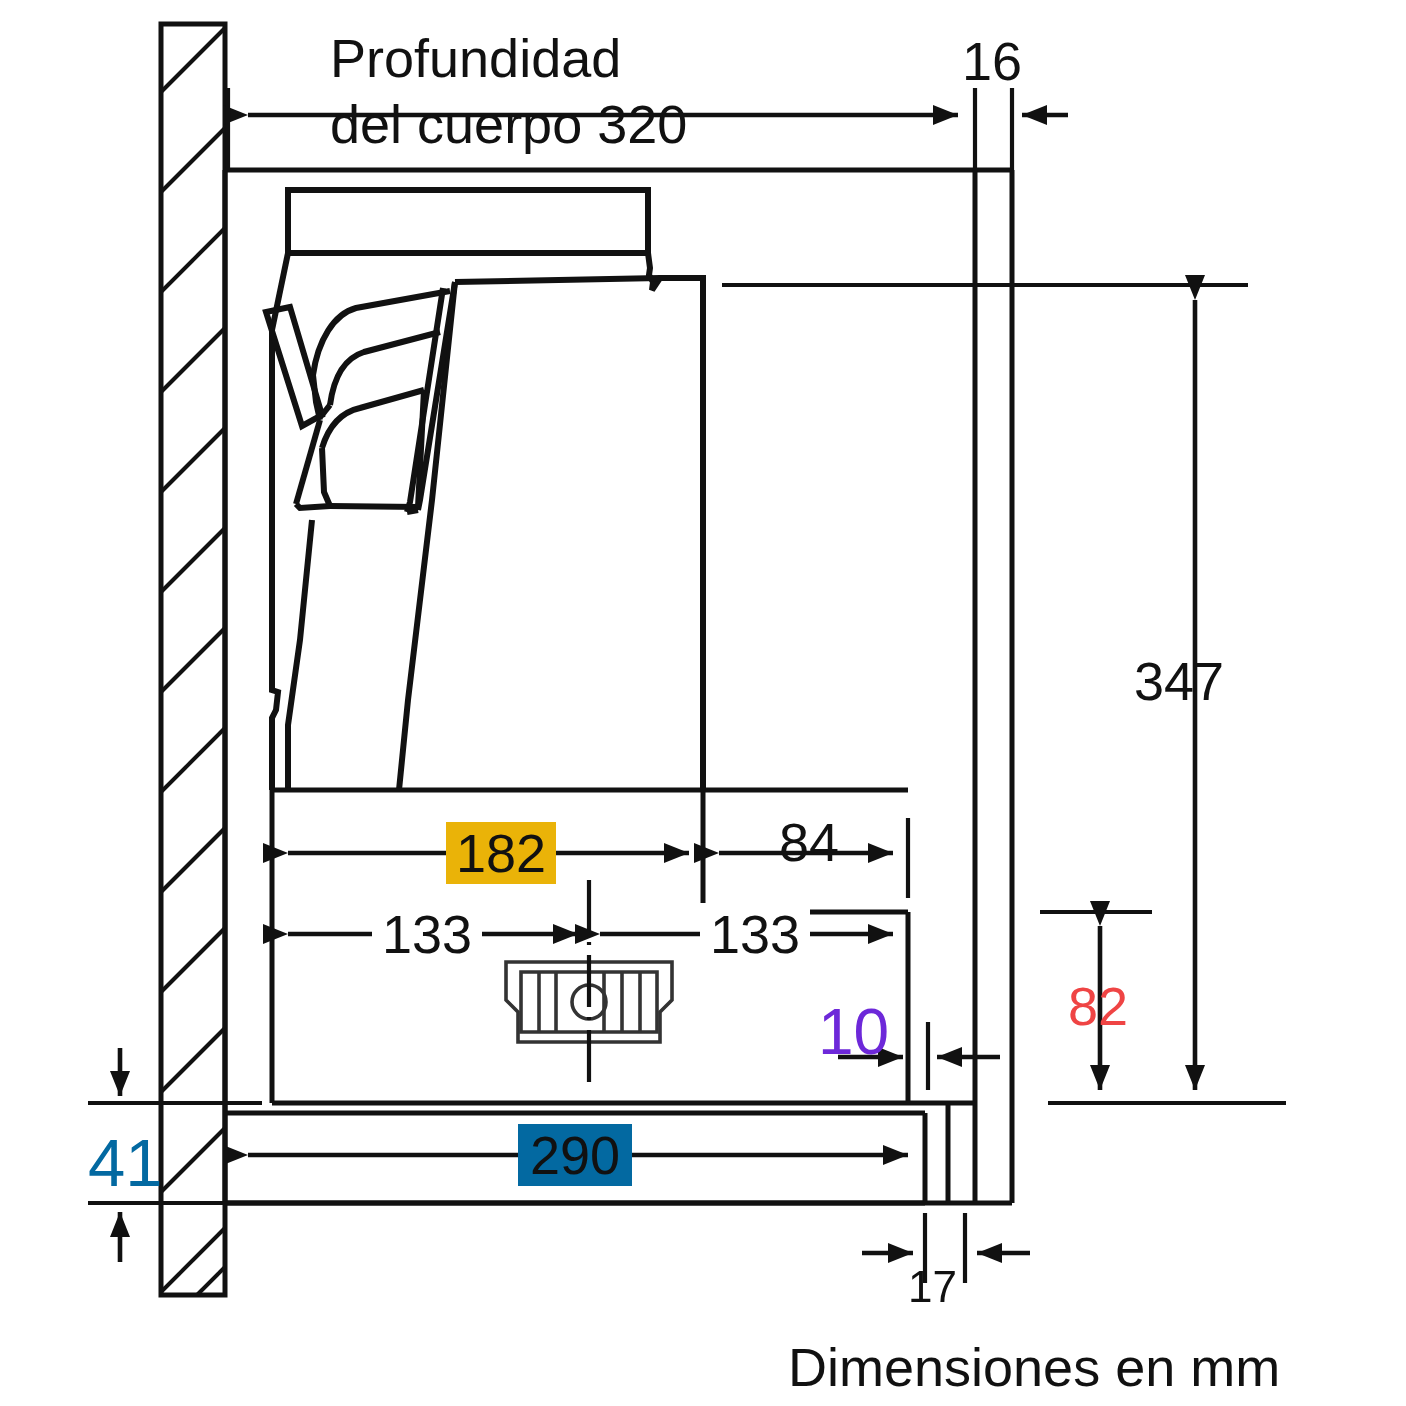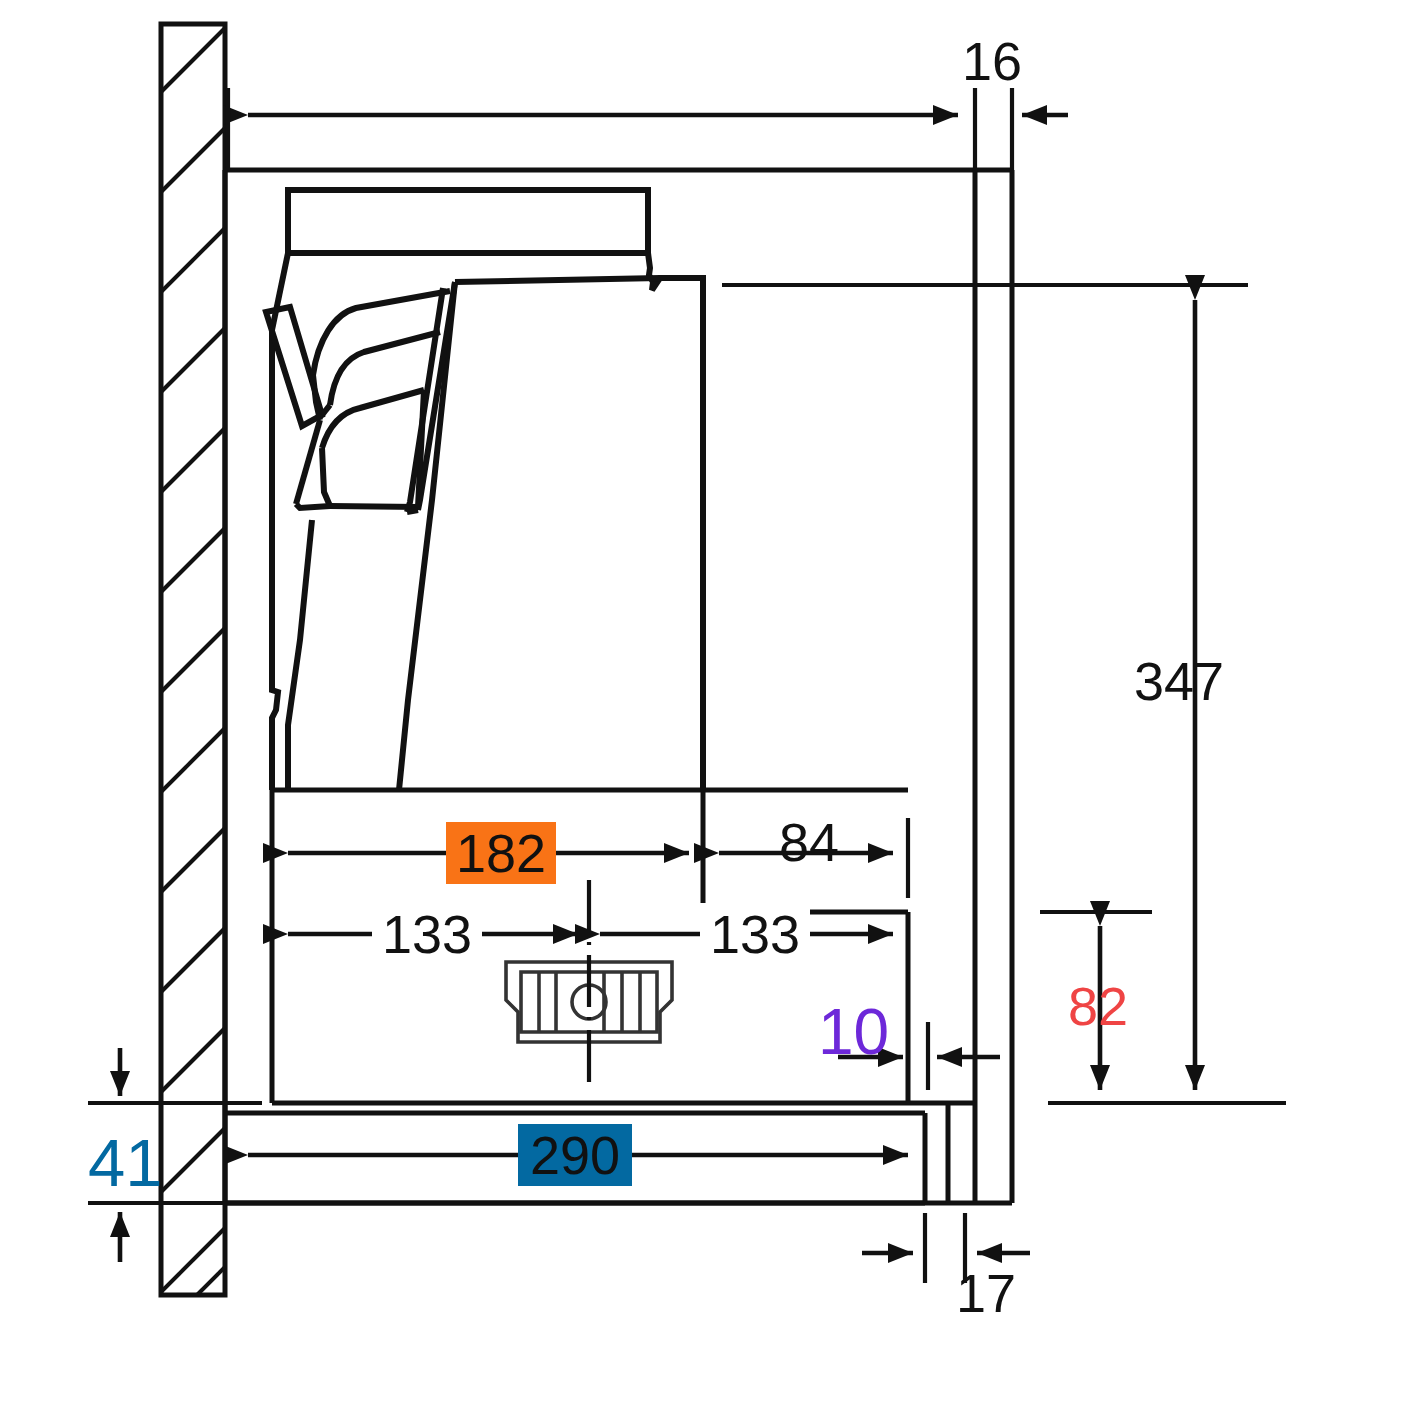--- a/index.html
+++ b/index.html
@@ -207,37 +207,42 @@
 
     <g>
       <line x1="925" y1="1213" x2="925" y2="1283" class="ext"></line>
       <line x1="965" y1="1213" x2="965" y2="1283" class="ext"></line>
       <line x1="862" y1="1253" x2="913" y2="1253" class="dim" marker-end="url(#ar-r)"></line>
       <line x1="1030" y1="1253" x2="977" y2="1253" class="dim" marker-end="url(#ar-r)"></line>
     </g>
 
   </svg>
 
+  <div style="position:absolute;left:330px;top:26px;width:700px;line-height:1.22;">
+    <div style="font-size:54px;color:#111;">Profundidad</div>
+    <div style="font-size:54px;color:#111;">del cuerpo 320</div>
+  </div>
 
   <div style="position:absolute;left:962px;top:30px;font-size:54px;color:#111;">16</div>
 
   <div style="position:absolute;left:1134px;top:650px;font-size:54px;color:#111;text-align:right;">347</div>
 
   <div style="position:absolute;left:1068px;top:975px;font-size:54px;color:#ef4444;">82</div>
 
-  <div style="position:absolute;left:446px;top:822px;font-size:54px;color:#111;background:#f97316;padding:0 10px;">182</div>
+  <div style="position:absolute;left:446px;top:822px;font-size:54px;color:#111;background:#eab308;padding:0 10px;">182</div>
 
   <div style="position:absolute;left:779px;top:790px;font-size:54px;color:#111;margin-top:21px;">84</div>
 
   <div style="position:absolute;left:372px;top:903px;font-size:54px;color:#111;background:#fff;padding:0 10px;">133</div>
 
   <div style="position:absolute;left:700px;top:903px;font-size:54px;color:#111;background:#fff;padding:0 10px;">133</div>
 
   <div style="position:absolute;left:818px;top:995px;font-size:64px;color:#6d28d9;">10</div>
 
   <div style="position:absolute;left:88px;top:1124px;font-size:67px;color:#0369a1;">41</div>
 
   <div style="position:absolute;left:518px;top:1124px;font-size:54px;color:#111;background:#0369a1;padding:0 12px;">290</div>
 
-  <div style="position:absolute;left:908px;top:1262px;font-size:54px;color:#111;margin-left:48px;">17</div>
-
+  <div style="position:absolute;left:908px;top:1262px;font-size:44px;color:#111;">17</div>
+
+  <div style="position:absolute;left:788px;top:1336px;font-size:54px;color:#111;">Dimensiones en mm</div>
 
 </div>
 
 </body></html>

